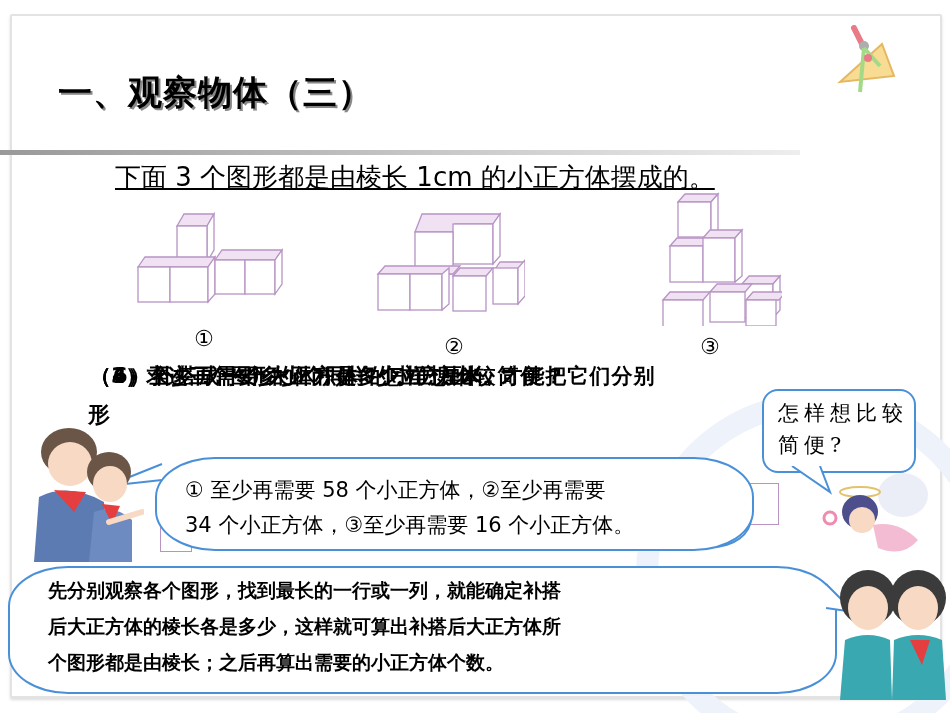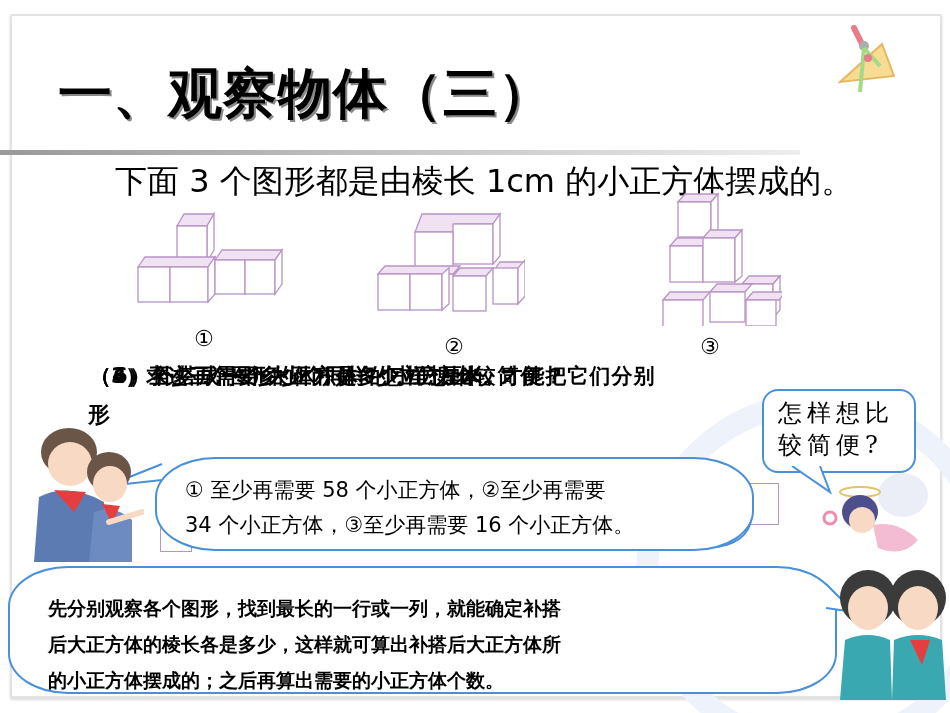--- a/index.html
+++ b/index.html
@@ -1,35 +1,35 @@
 <!DOCTYPE html>
 <html><head>
 <meta charset="utf-8">
 <style>
   html,body{margin:0;padding:0;}
   body{width:950px;height:713px;position:relative;overflow:hidden;background:#fff;font-family:"DejaVu Sans","Liberation Sans",sans-serif;color:#000;}
   .frame{position:absolute;left:10px;top:14px;width:928px;height:680px;border:2px solid #e3e3e3;border-radius:2px;box-shadow:0 2px 3px #ddd;background:#fff;}
-  .title{position:absolute;left:58px;top:58px;font-size:54px;font-weight:bold;letter-spacing:1px;text-shadow:2px 2px 0 #888;font-family:"DejaVu Sans",sans-serif;}
+  .title{position:absolute;left:58px;top:70px;font-size:34px;font-weight:bold;letter-spacing:1px;text-shadow:2px 2px 0 #888;font-family:"DejaVu Sans",sans-serif;}
   .rule{position:absolute;left:0;top:150px;width:800px;height:5px;background:linear-gradient(to right,#999 0%,#bbb 40%,#eee 100%);}
   .tools{position:absolute;left:832px;top:24px;width:72px;height:70px;opacity:.8;}
-  .intro{position:absolute;left:115px;top:160px;font-size:32px;}
+  .intro{position:absolute;left:115px;top:160px;font-size:26px;text-decoration:underline;}
   .figure{position:absolute;}
   .circnum{position:absolute;font-size:22px;}
   .qline{position:absolute;left:90px;top:362px;font-size:21px;font-weight:bold;white-space:nowrap;letter-spacing:0;}
   .qline span{position:absolute;left:0;top:0;}
   .qtail{position:absolute;left:88px;top:400px;font-size:22px;font-weight:bold;}
   .bubble{position:absolute;background:#fff;border:2px solid #4a90d9;}
   .b-back{left:183px;top:474px;width:565px;height:70px;border-radius:40px / 30px;}
   .b-back-text{position:absolute;left:28px;top:40px;font-size:20px;color:#222;white-space:nowrap;}
   .b-main{left:155px;top:437px;width:595px;height:90px;border-radius:60px / 40px;margin-top:20px;}
   .b-main-text{position:absolute;left:28px;top:14px;font-size:21px;line-height:35px;width:560px;}
   .b-ask{left:762px;top:389px;width:150px;height:80px;border-radius:16px;}
-  .b-ask-text{position:absolute;left:14px;top:6px;font-size:24px;letter-spacing:5px;line-height:32px;width:130px;font-family:"DejaVu Serif",serif;}
+  .b-ask-text{position:absolute;left:14px;top:6px;font-size:21px;letter-spacing:5px;line-height:32px;width:130px;font-family:"DejaVu Serif",serif;}
   .b-bottom{left:8px;top:566px;width:825px;height:124px;border-radius:60px / 40px;}
-  .b-bottom-text{position:absolute;left:38px;top:22px;font-size:19px;line-height:36px;width:760px;font-family:"DejaVu Serif",serif;font-weight:bold;}
+  .b-bottom-text{position:absolute;left:38px;top:4px;font-size:19px;line-height:36px;width:760px;font-family:"DejaVu Serif",serif;font-weight:bold;}
   .rect{position:absolute;border:1px solid #b794c4;background:#fff;}
   .kids{position:absolute;}
   .swirl{position:absolute;right:-60px;bottom:-60px;width:320px;height:320px;border-radius:50%;border:22px solid #eef2fa;}
 </style>
 </head>
 <body>
 
 <div class="frame">
   <div class="swirl"></div>
 </div>
@@ -156,21 +156,21 @@
   <ellipse cx="42" cy="22" rx="20" ry="5" fill="none" stroke="#e3c26a" stroke-width="2"></ellipse>
   <ellipse cx="42" cy="42" rx="18" ry="17" fill="#4d4f8d"></ellipse>
   <ellipse cx="44" cy="50" rx="13" ry="13" fill="#f7d9c4"></ellipse>
   <path d="M55 55 Q80 50 100 70 Q85 88 60 78 Z" fill="#f4bcd3"></path>
 </svg>
 
 <div class="bubble b-bottom">
   <div class="b-bottom-text">
     <div>先分别观察各个图形，找到最长的一行或一列，就能确定补搭</div>
     <div>后大正方体的棱长各是多少，这样就可算出补搭后大正方体所</div>
-    <div>的小正方体摆成的；之后再算出需要的小正方体个数。</div>
+    <div>个图形都是由棱长；之后再算出需要的小正方体个数。</div>
   </div>
 </div>
 <svg style="position:absolute;left:826px;top:582px;width:30px;height:40px;" viewBox="0 0 30 40">
   <path d="M0 2 L28 30 L0 26" fill="#fff" stroke="#4a90d9" stroke-width="2"></path>
 </svg>
 
 <svg class="kids" style="left:830px;top:560px;width:120px;height:140px;" viewBox="0 0 120 140">
   <ellipse cx="38" cy="38" rx="28" ry="28" fill="#3b3b3b"></ellipse>
   <ellipse cx="38" cy="48" rx="20" ry="22" fill="#f7d9c4"></ellipse>
   <ellipse cx="88" cy="38" rx="28" ry="28" fill="#3b3b3b"></ellipse>

